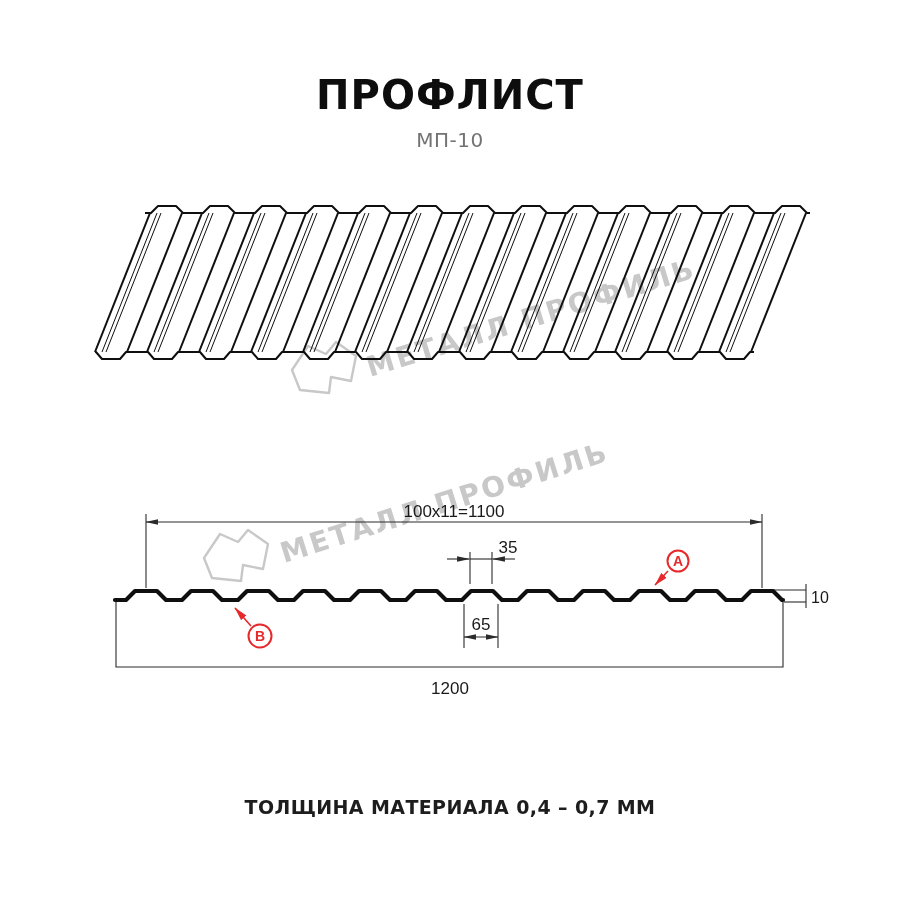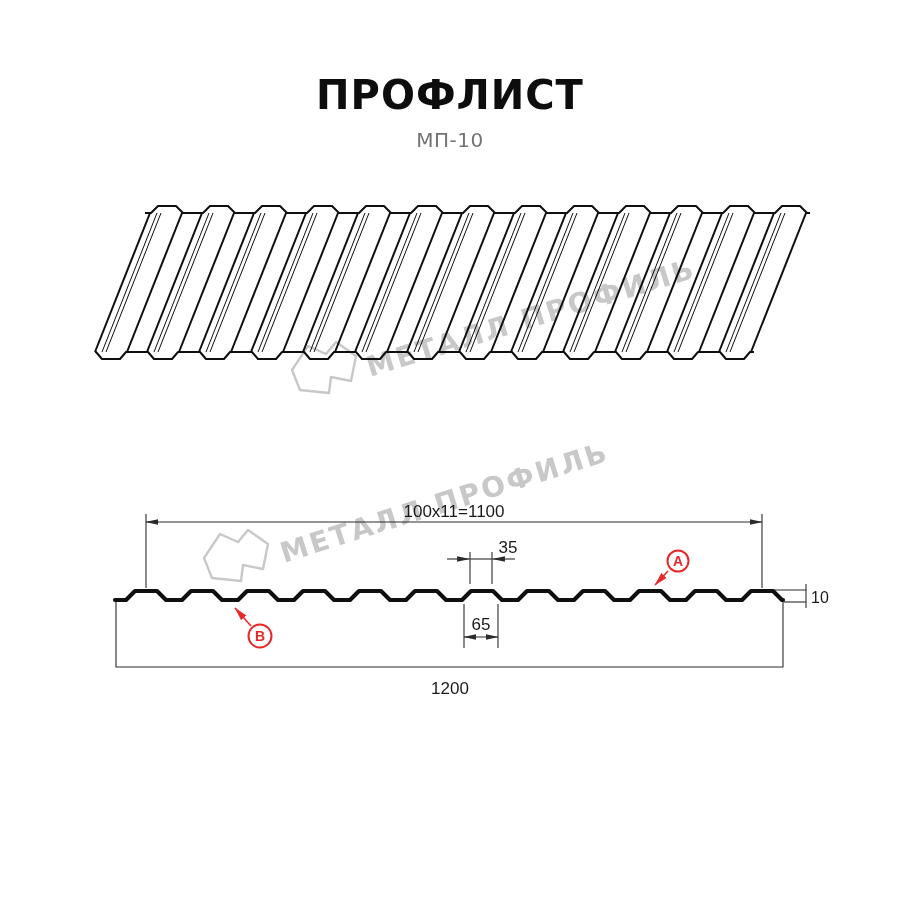--- a/index.html
+++ b/index.html
@@ -158,13 +158,14 @@
       <text class="callout-letter" x="678" y="566" text-anchor="middle">A</text>
     </g>
 
     <g>
       <line class="red-line" x1="251" y1="626" x2="235" y2="608" marker-end="url(#redArrow)"></line>
       <circle cx="260" cy="636" r="11.5" fill="#fff" stroke="#e62a2c" stroke-width="2"></circle>
       <text class="callout-letter" x="260" y="641" text-anchor="middle">B</text>
     </g>
   </svg>
 
+  <div class="footer-note">ТОЛЩИНА МАТЕРИАЛА 0,4 – 0,7 ММ</div>
 </div>
 
 </body></html>

